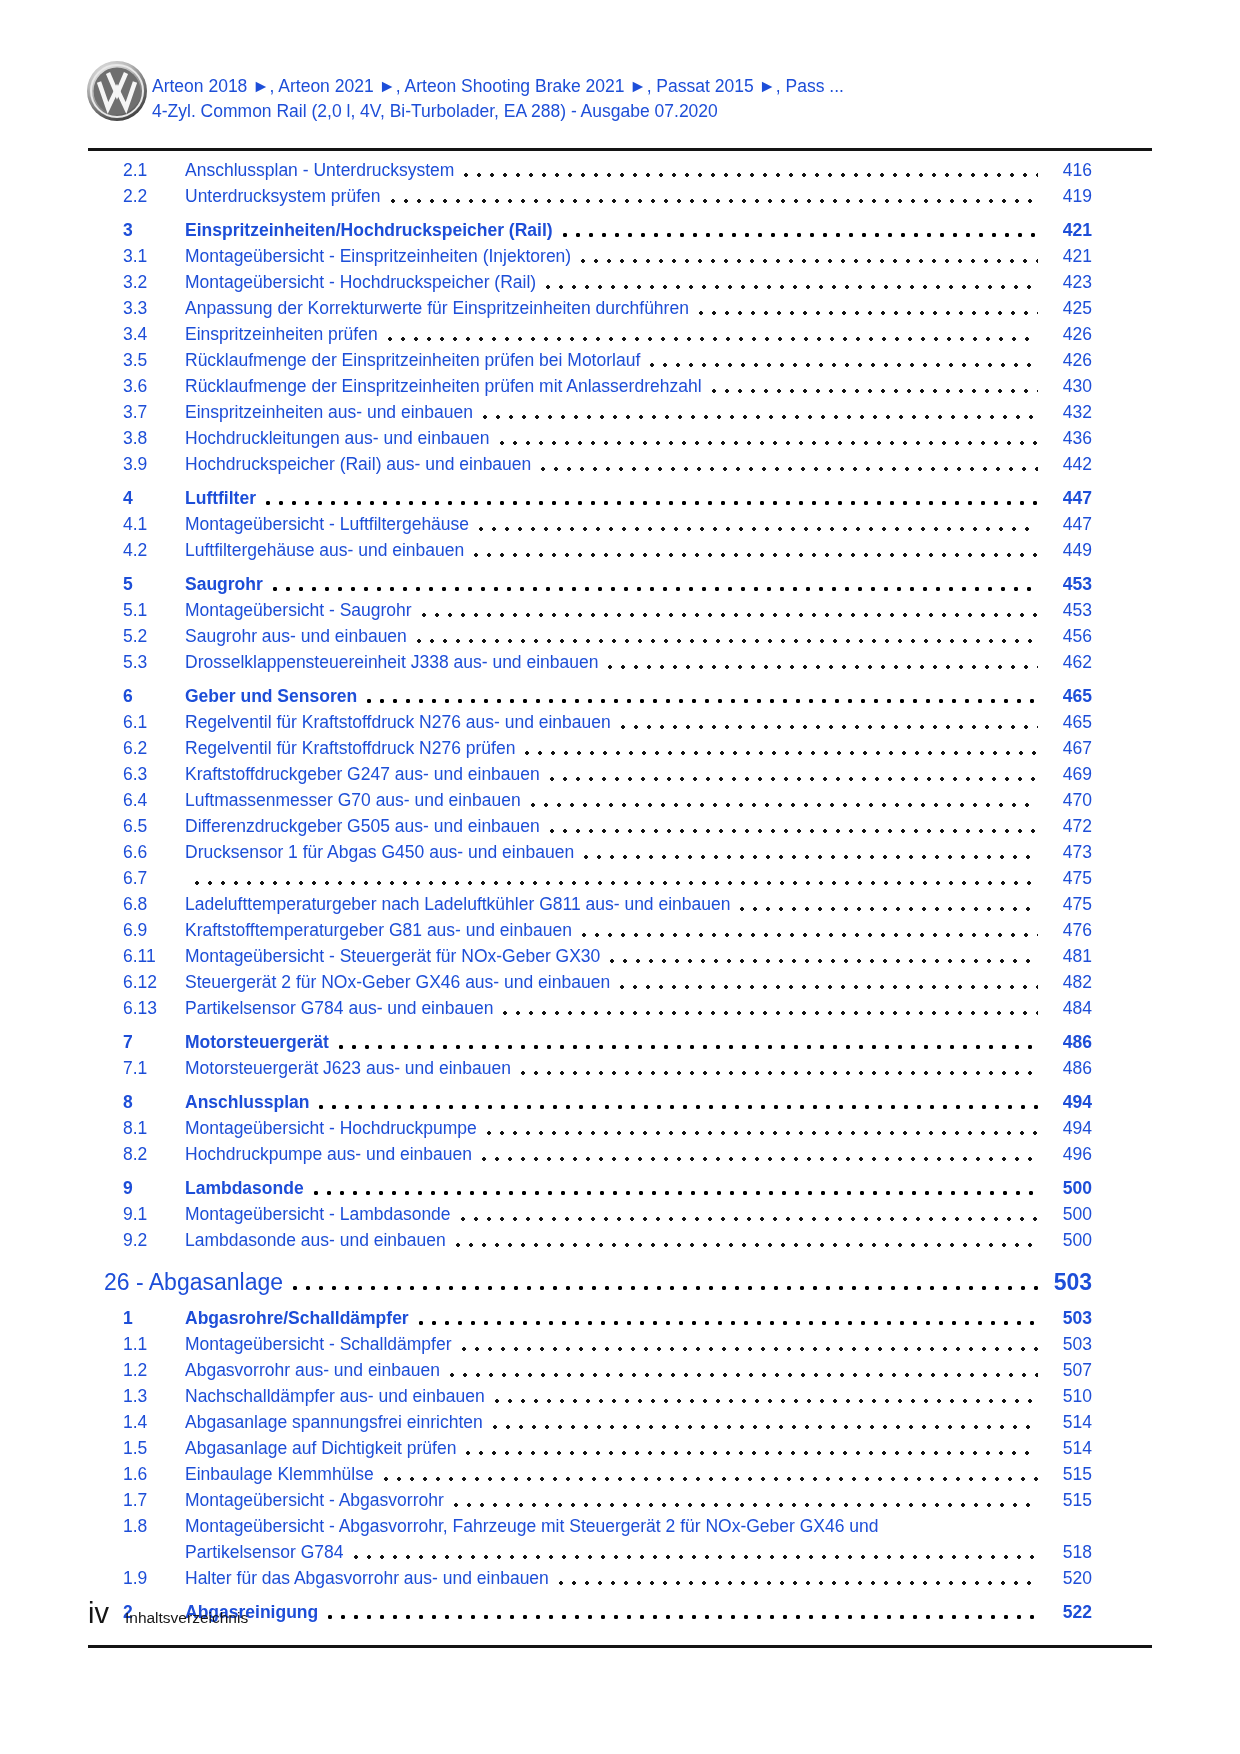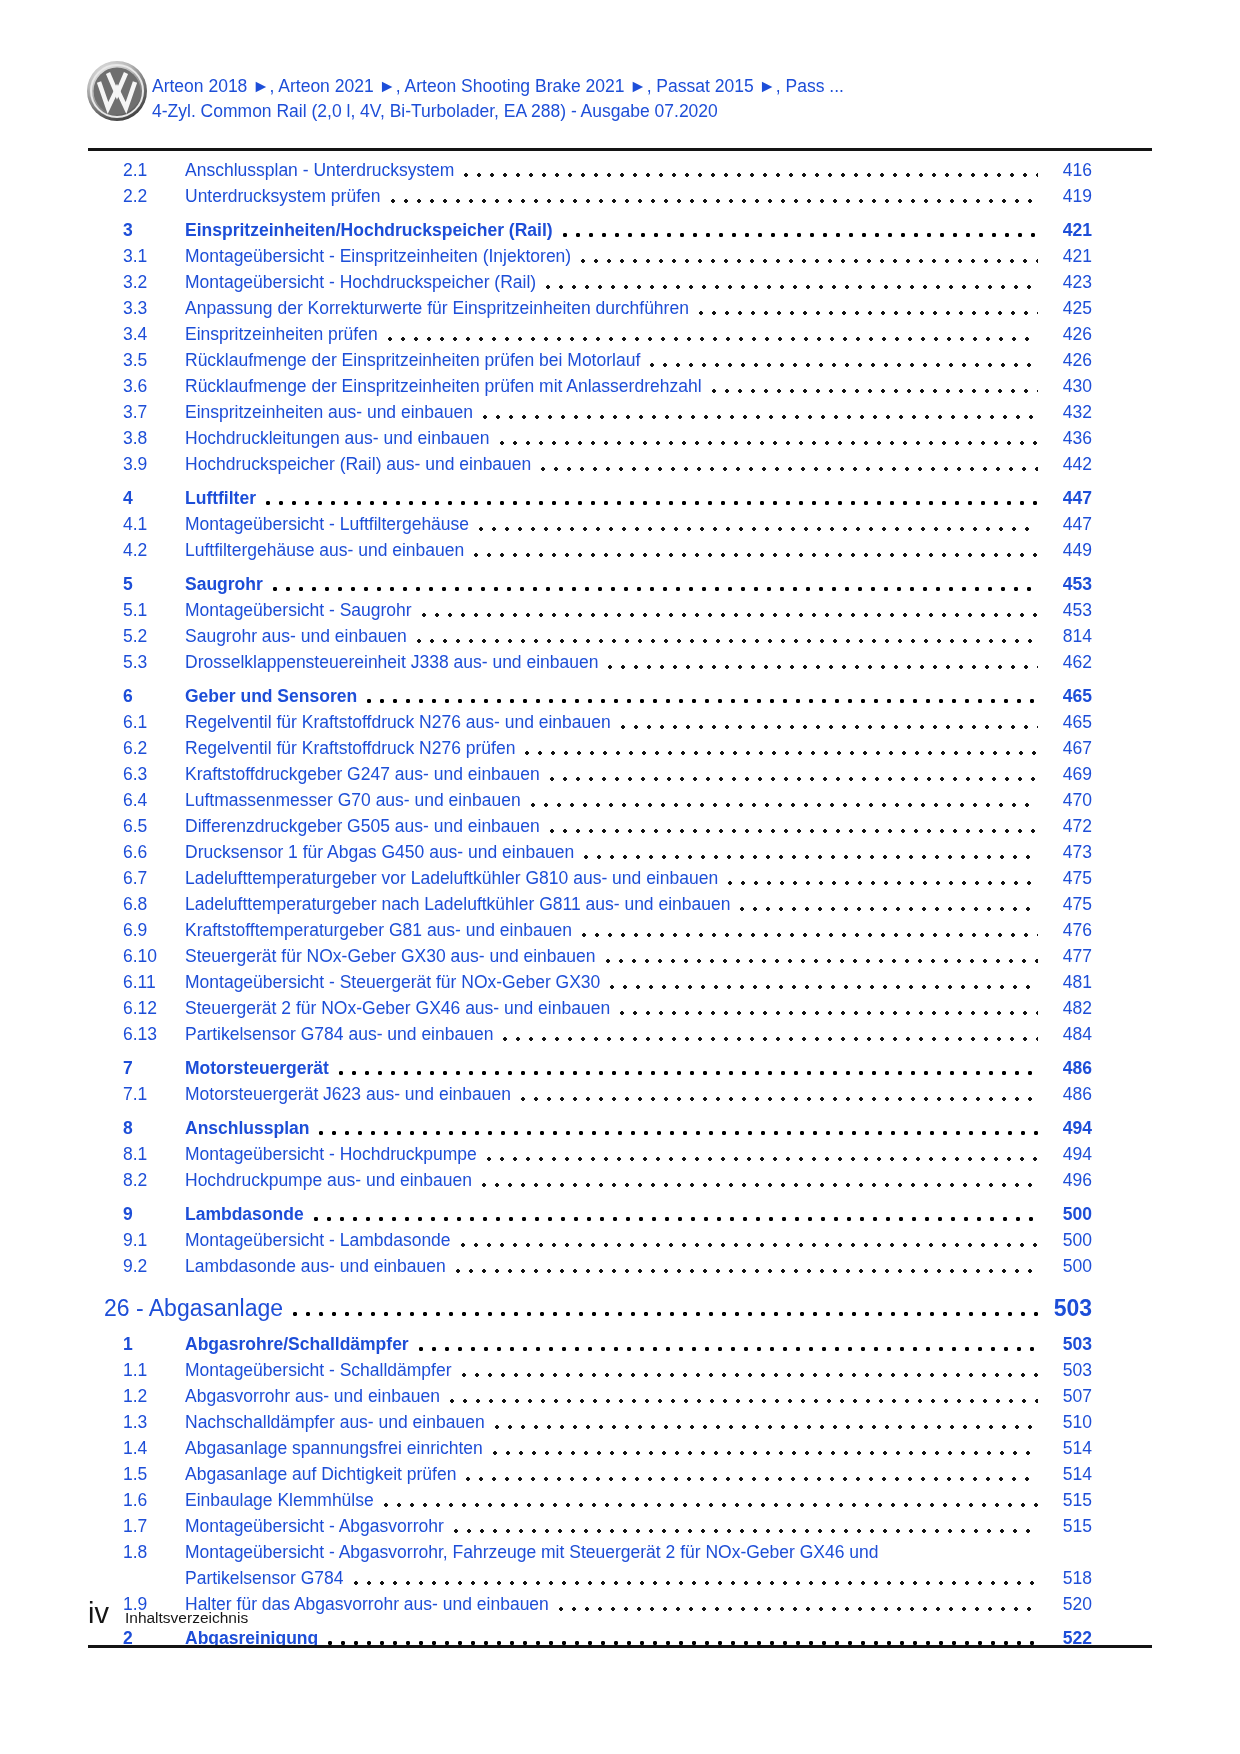--- a/index.html
+++ b/index.html
@@ -175,21 +175,21 @@
     <div class="toc-row sub">
       <span class="num">5.1</span>
       <span class="title">Montageübersicht - Saugrohr</span>
       <span class="leader"></span>
       <span class="page">453</span>
     </div>
     <div class="toc-row sub">
       <span class="num">5.2</span>
       <span class="title">Saugrohr aus- und einbauen</span>
       <span class="leader"></span>
-      <span class="page">814</span>
+      <span class="page">456</span>
     </div>
     <div class="toc-row sub">
       <span class="num">5.3</span>
       <span class="title">Drosselklappensteuereinheit J338 aus- und einbauen</span>
       <span class="leader"></span>
       <span class="page">462</span>
     </div>
     <div class="toc-row section">
       <span class="num">6</span>
       <span class="title">Geber und Sensoren</span>
@@ -227,41 +227,34 @@
       <span class="page">472</span>
     </div>
     <div class="toc-row sub">
       <span class="num">6.6</span>
       <span class="title">Drucksensor 1 für Abgas G450 aus- und einbauen</span>
       <span class="leader"></span>
       <span class="page">473</span>
     </div>
     <div class="toc-row sub">
       <span class="num">6.7</span>
-      <span class="title">Ladelufttemperaturgeber vor Ladeluftkühler G810 aus- und einbauen</span>
       <span class="leader"></span>
       <span class="page">475</span>
     </div>
     <div class="toc-row sub">
       <span class="num">6.8</span>
       <span class="title">Ladelufttemperaturgeber nach Ladeluftkühler G811 aus- und einbauen</span>
       <span class="leader"></span>
       <span class="page">475</span>
     </div>
     <div class="toc-row sub">
       <span class="num">6.9</span>
       <span class="title">Kraftstofftemperaturgeber G81 aus- und einbauen</span>
       <span class="leader"></span>
       <span class="page">476</span>
-    </div>
-    <div class="toc-row sub">
-      <span class="num">6.10</span>
-      <span class="title">Steuergerät für NOx-Geber GX30 aus- und einbauen</span>
-      <span class="leader"></span>
-      <span class="page">477</span>
     </div>
     <div class="toc-row sub">
       <span class="num">6.11</span>
       <span class="title">Montageübersicht - Steuergerät für NOx-Geber GX30</span>
       <span class="leader"></span>
       <span class="page">481</span>
     </div>
     <div class="toc-row sub">
       <span class="num">6.12</span>
       <span class="title">Steuergerät 2 für NOx-Geber GX46 aus- und einbauen</span>

